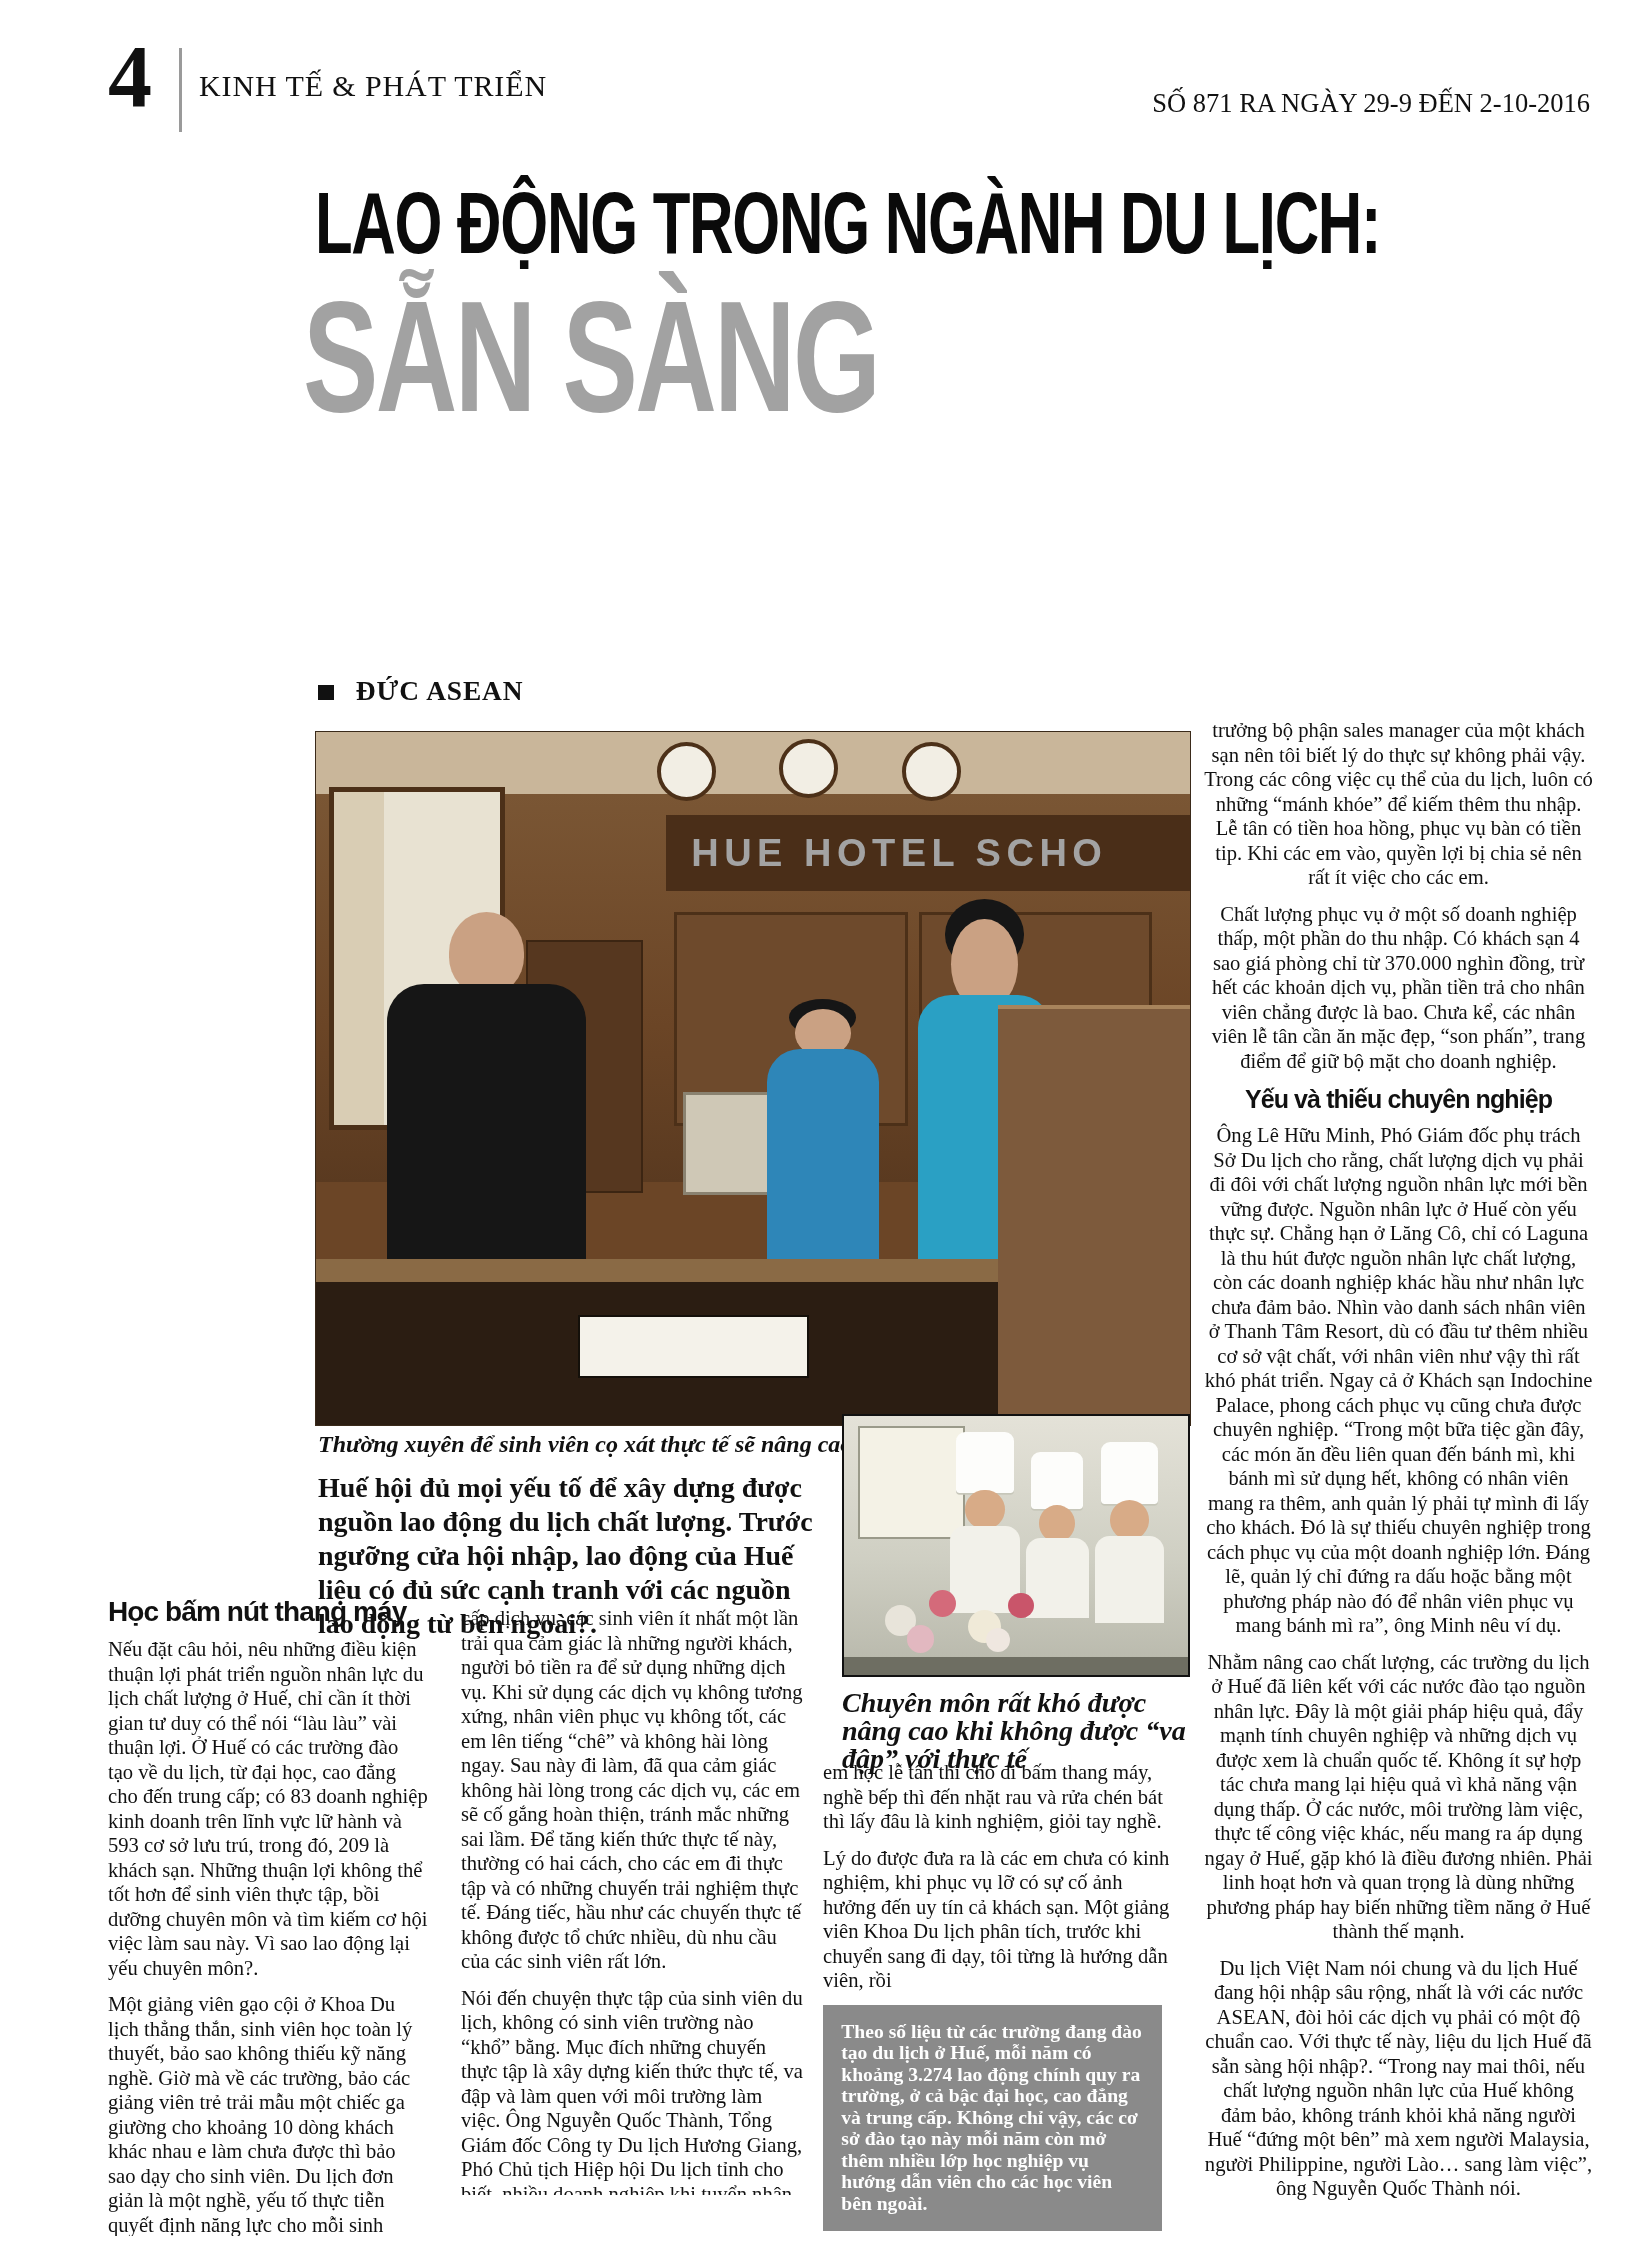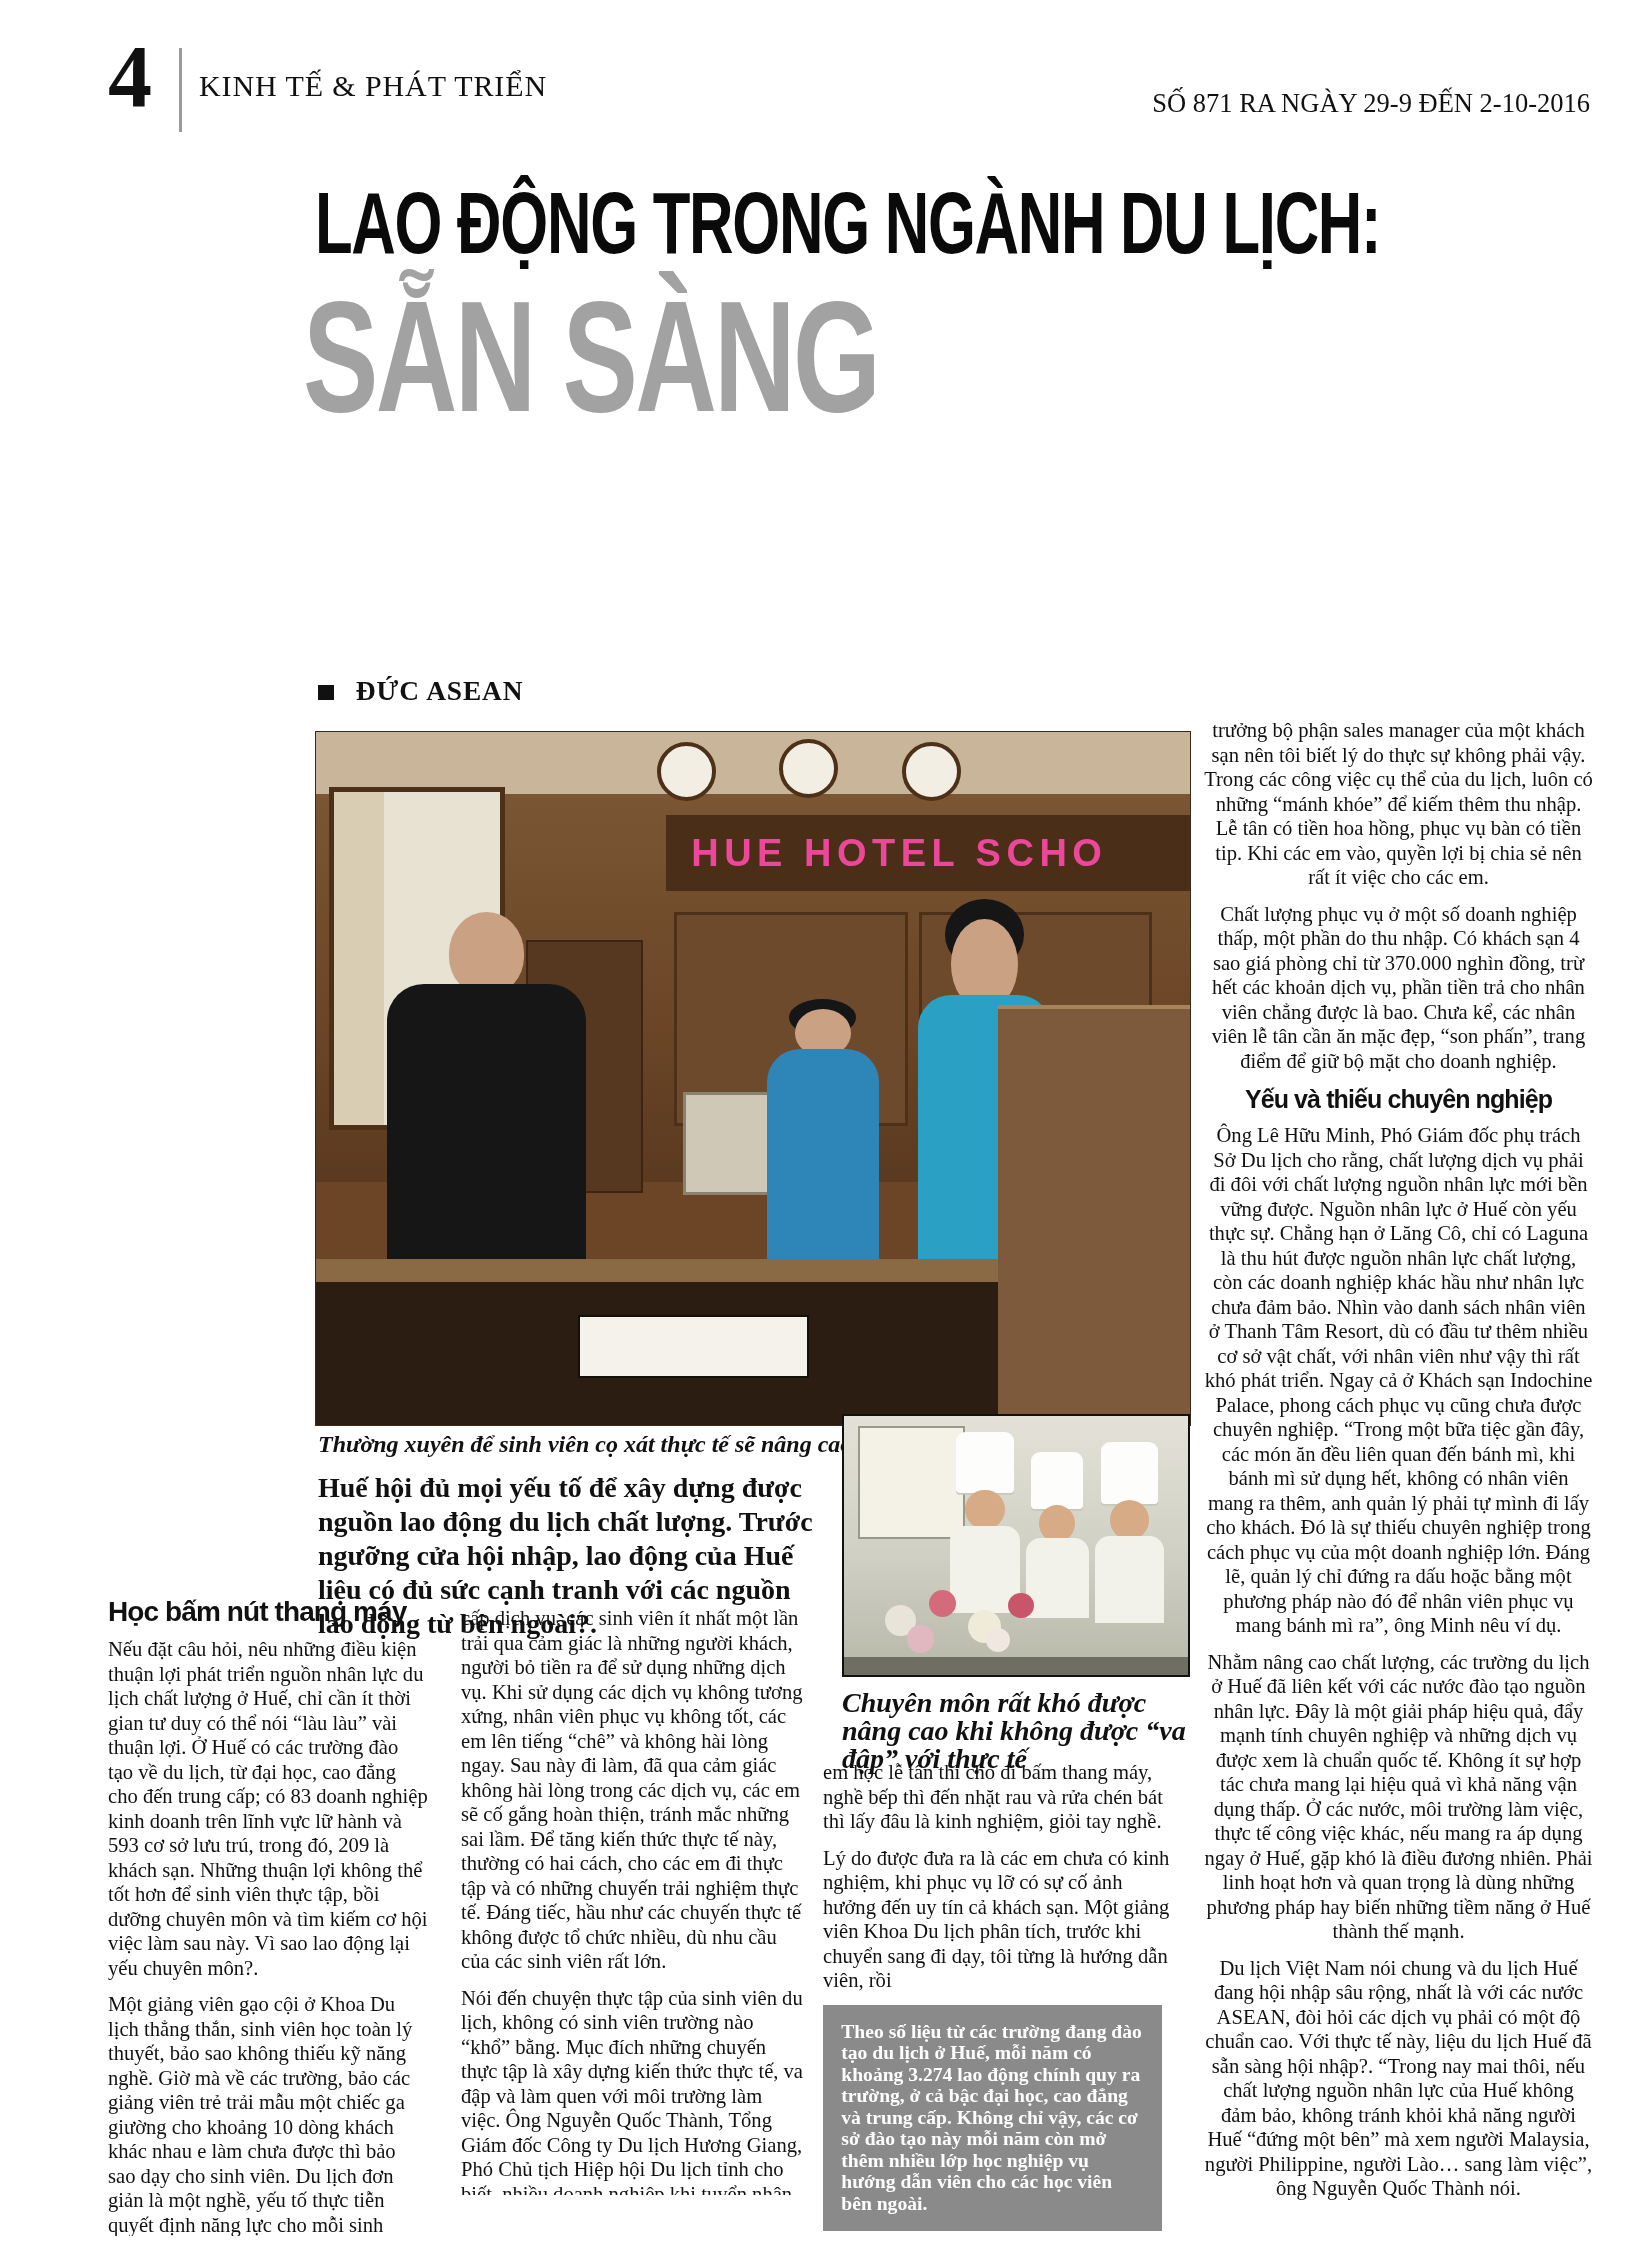--- a/index.html
+++ b/index.html
@@ -28,21 +28,21 @@
   .photo-main{position:absolute;left:315px;top:731px;width:874px;height:693px;background:#6b4526;
               border:0.9px solid #3a2a1a;overflow:hidden;}
   .pm-ceiling{position:absolute;left:0;top:0;width:100%;height:9%;background:#c9b69a;}
   .pm-wall{position:absolute;left:0;top:9%;width:100%;height:56%;
            background:linear-gradient(180deg,#7a5634 0%,#6b4526 60%,#5a3a20 100%);}
   .pm-panel{position:absolute;border:3.7px solid #4c3018;background:#6e4a2c;}
   .pm-clock{position:absolute;width:51px;height:51px;border-radius:50%;background:#f2eee4;border:4.6px solid #4c3018;}
   .pm-sign{position:absolute;left:40%;top:12%;width:60%;height:11%;background:#4a2e18;
            display:flex;align-items:center;padding-left:25.6px;box-sizing:border-box;}
   .pm-sign-text{font-family:"Liberation Sans",sans-serif;font-weight:bold;font-size:38px;
-                color:#ec4899;letter-spacing:5.5px;white-space:nowrap;}
+                color:#a3a3a3;letter-spacing:5.5px;white-space:nowrap;}
   .pm-window{position:absolute;left:1.5%;top:8%;width:19%;height:48%;background:#e8e2d2;border:5.5px solid #4c3018;}
   .pm-curtain{position:absolute;left:0;top:0;width:30%;height:100%;background:#d9cdb4;}
   .pm-drawers{position:absolute;left:24%;top:30%;width:13%;height:36%;background:#56371f;border:2.7px solid #3c2512;}
   .pm-man{position:absolute;left:6%;top:26%;width:27%;height:74%;}
   .pm-man-head{position:absolute;left:34%;top:0;width:32%;height:16%;border-radius:50% 50% 45% 45%;background:#caa183;}
   .pm-man-body{position:absolute;left:8%;top:14%;width:84%;height:86%;border-radius:37px 37px 0 0;background:#161616;}
   .pm-monitor{position:absolute;left:42%;top:52%;width:13%;height:14%;background:#cfc8b6;border:3.7px solid #8a8270;}
   .pm-woman1{position:absolute;left:50%;top:40%;width:16%;height:38%;}
   .pm-woman2{position:absolute;left:67%;top:27%;width:19%;height:73%;}
   .pm-w-head{position:absolute;left:30%;top:0;width:40%;height:18%;border-radius:50%;background:#caa183;}

